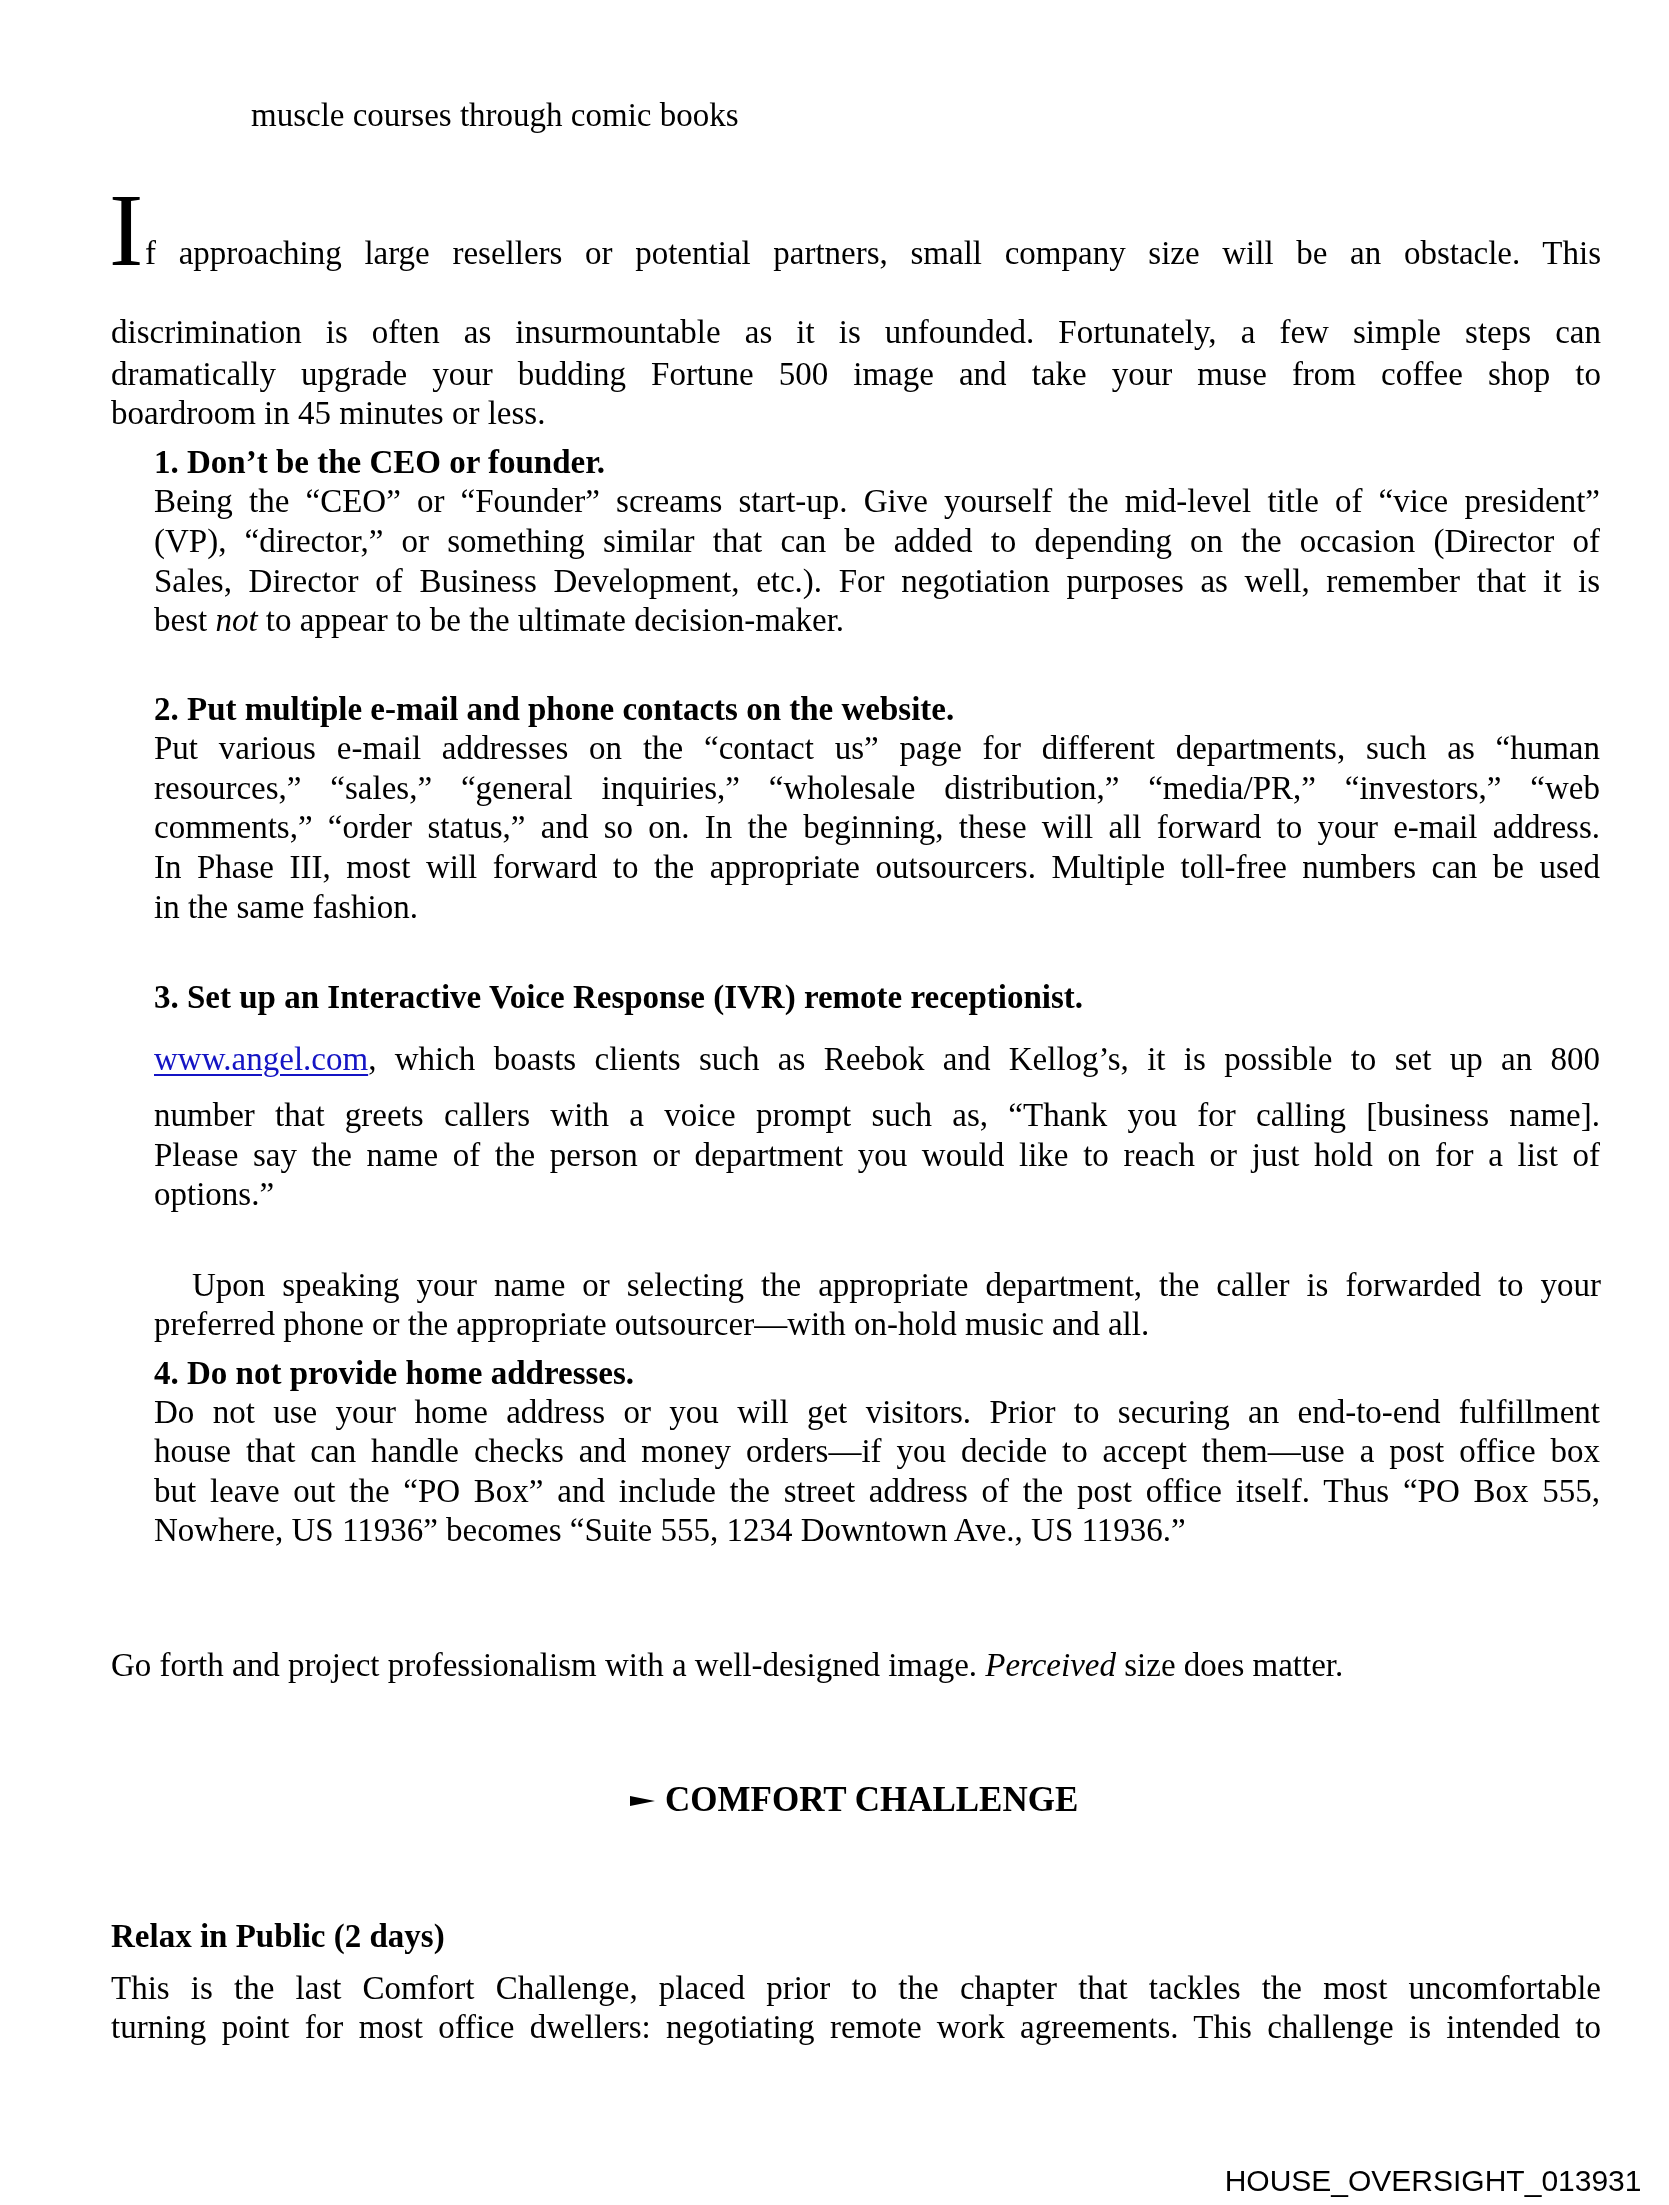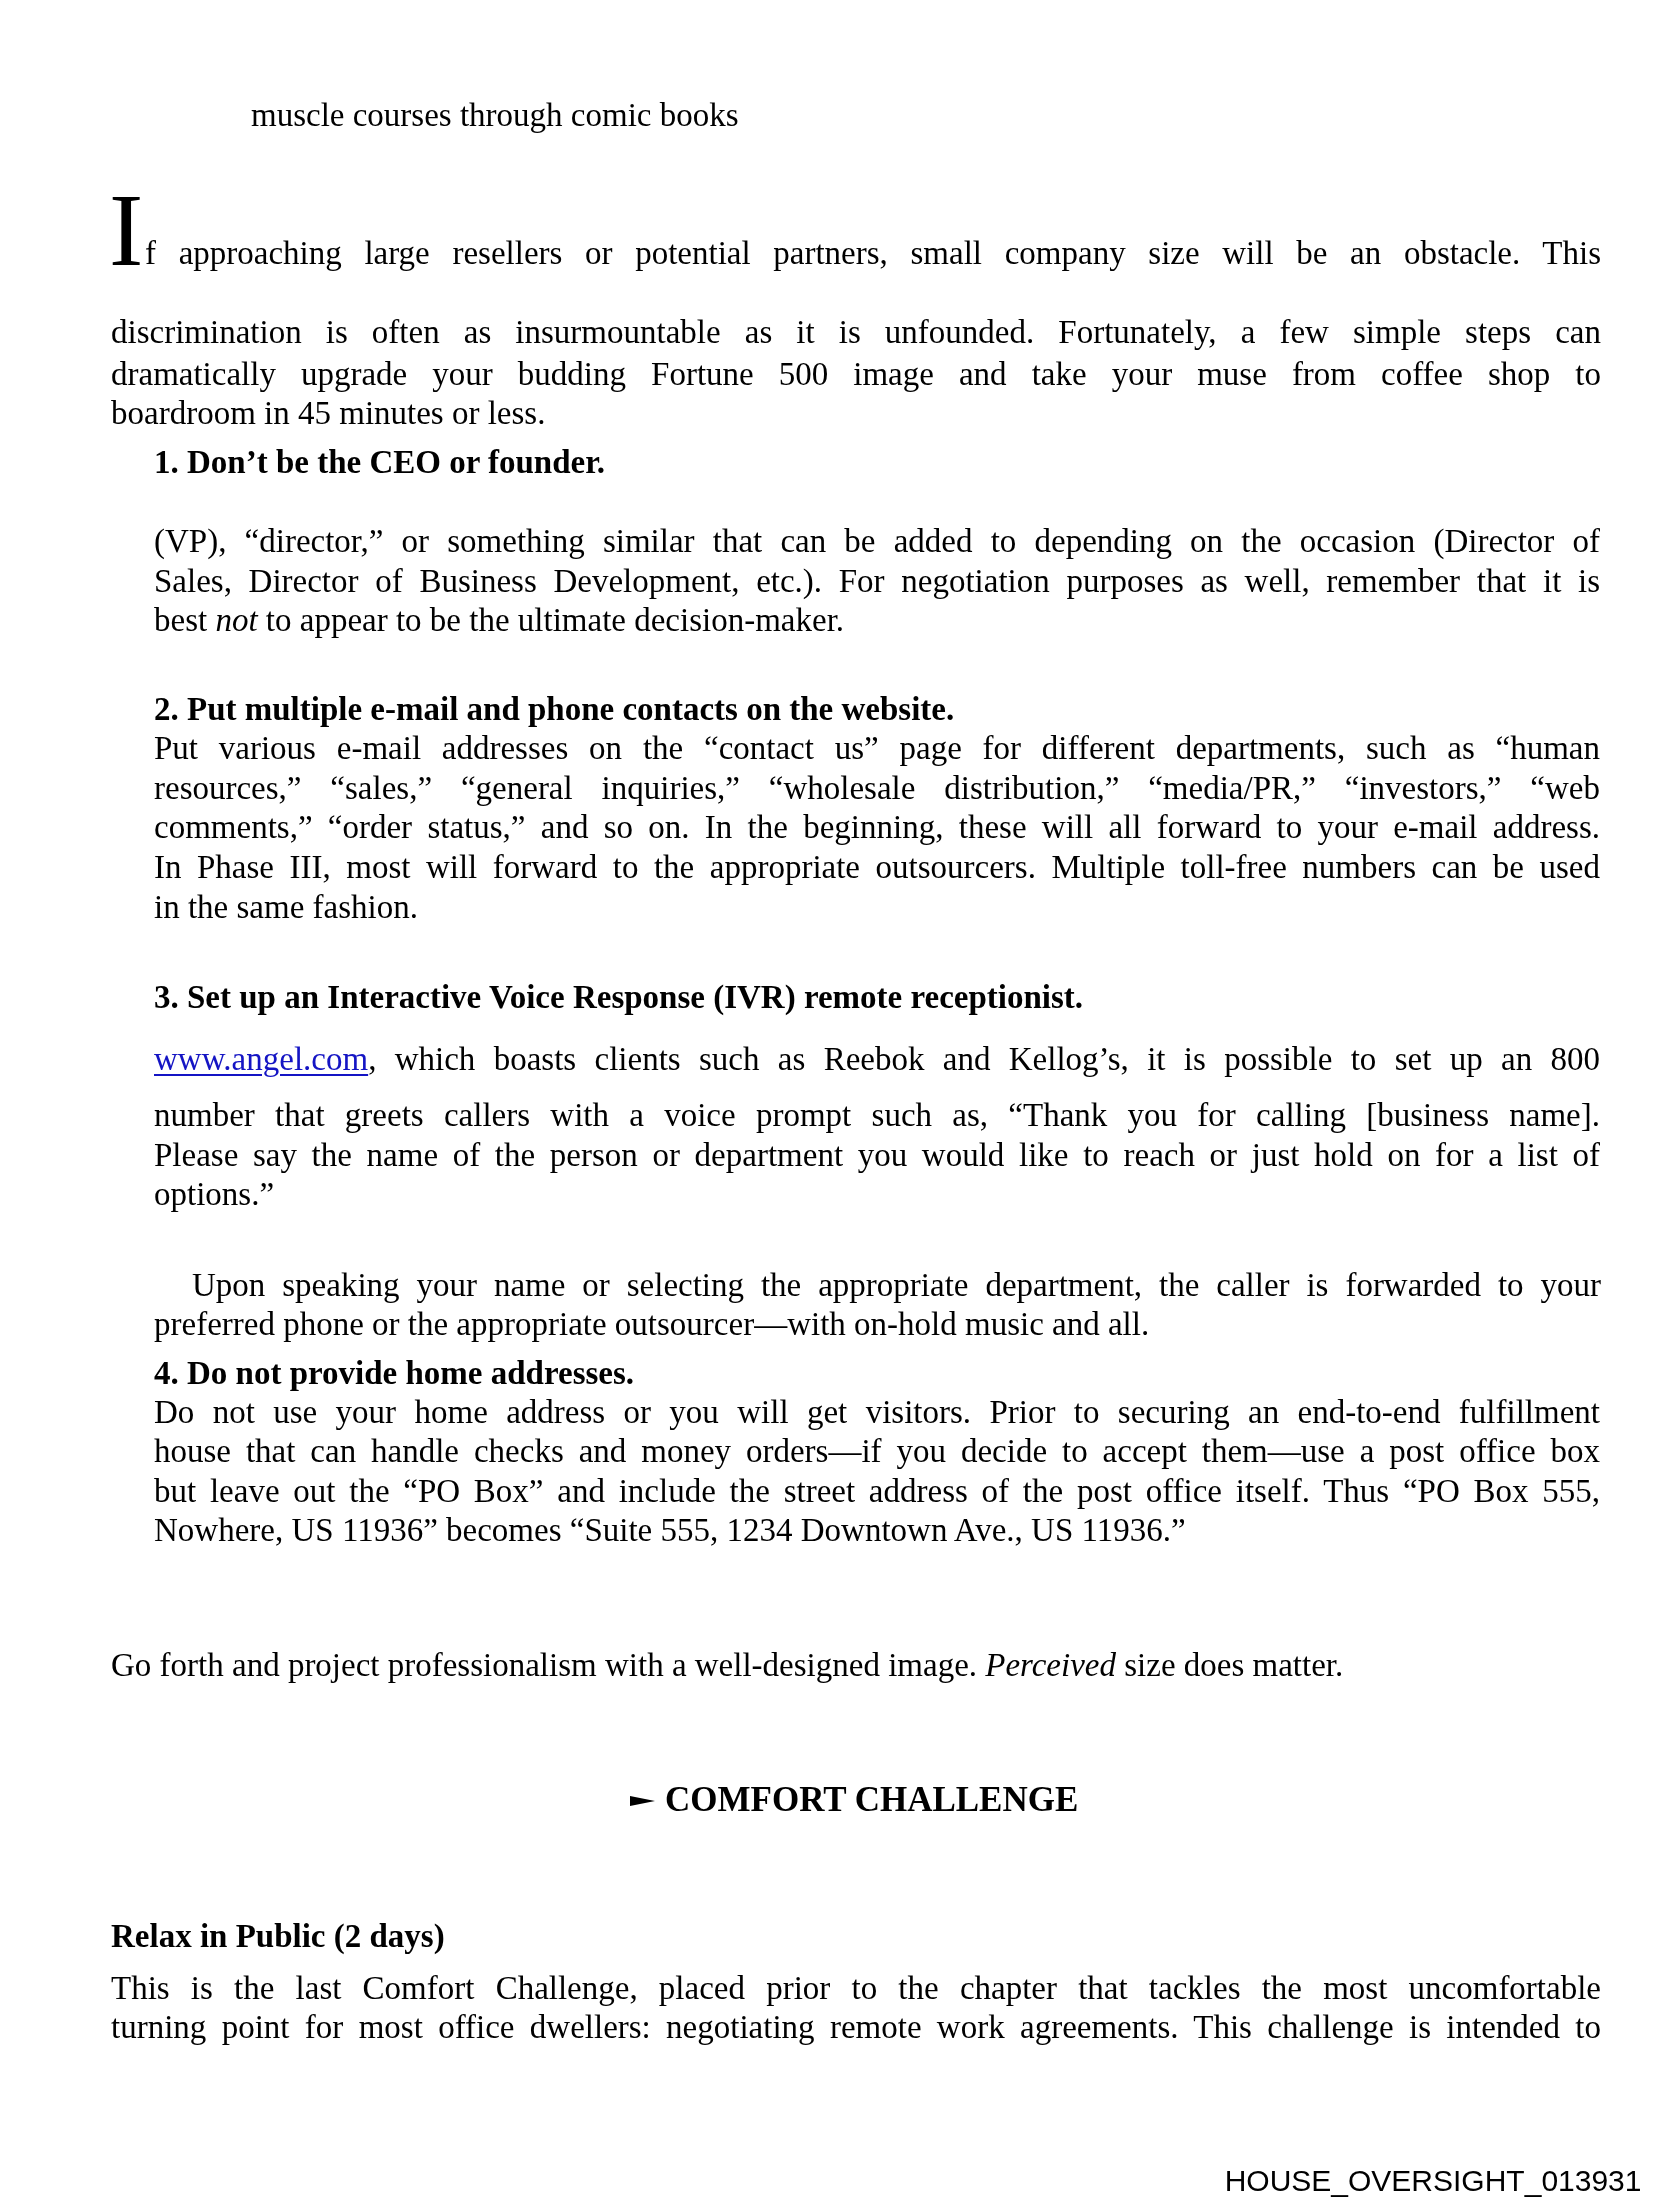--- a/index.html
+++ b/index.html
@@ -56,20 +56,21 @@
 
   <div class="ln left quote" style="top:96px;margin-left:7px;">muscle courses through comic books</div>
 
   <span class="dropcap" style="top:179px;">I</span>
   <div class="ln just" style="top:234px; left:145px; width:1456px;">f approaching large resellers or potential partners, small company size will be an obstacle. This</div>
   <div class="ln just body-w" style="top:289px;">discrimination is often as insurmountable as it is unfounded. Fortunately, a few simple steps can</div>
   <div class="ln just body-w" style="top:331px;">dramatically upgrade your budding Fortune 500 image and take your muse from coffee shop to</div>
   <div class="ln left body-w" style="top:370px;">boardroom in 45 minutes or less.</div>
 
   <div class="ln left sec-w bold" style="top:443px;">1. Don’t be the CEO or founder.</div>
+  <div class="ln just sec-w" style="top:482px;">Being the “CEO” or “Founder” screams start-up. Give yourself the mid-level title of “vice president”</div>
   <div class="ln just sec-w" style="top:522px;">(VP), “director,” or something similar that can be added to depending on the occasion (Director of</div>
   <div class="ln just sec-w" style="top:562px;">Sales, Director of Business Development, etc.). For negotiation purposes as well, remember that it is</div>
   <div class="ln left sec-w" style="top:601px;"><span>best </span><span class="ital">not</span><span> to appear to be the ultimate decision-maker.</span></div>
 
   <div class="ln left sec-w bold" style="top:690px;">2. Put multiple e-mail and phone contacts on the website.</div>
   <div class="ln just sec-w" style="top:729px;">Put various e-mail addresses on the “contact us” page for different departments, such as “human</div>
   <div class="ln just sec-w" style="top:769px;">resources,” “sales,” “general inquiries,” “wholesale distribution,” “media/PR,” “investors,” “web</div>
   <div class="ln just sec-w" style="top:808px;">comments,” “order status,” and so on. In the beginning, these will all forward to your e-mail address.</div>
   <div class="ln just sec-w" style="top:848px;">In Phase III, most will forward to the appropriate outsourcers. Multiple toll-free numbers can be used</div>
   <div class="ln left sec-w" style="top:888px;">in the same fashion.</div>

